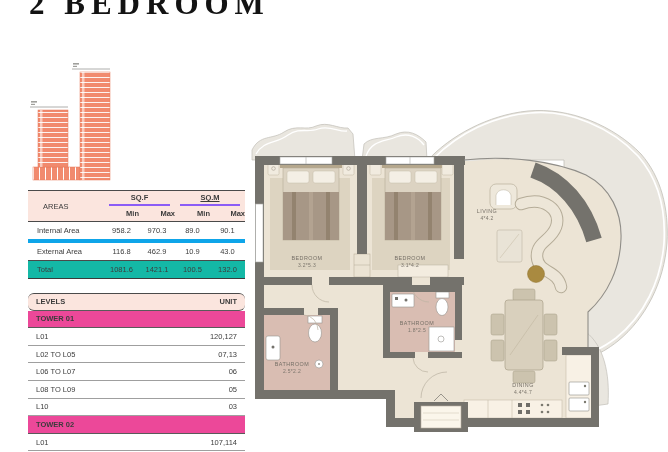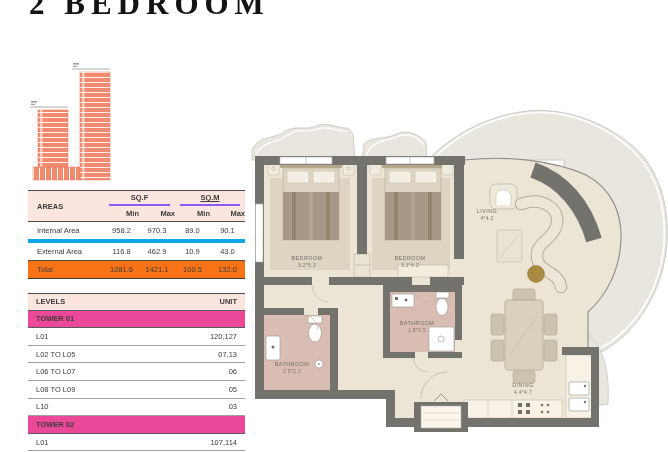--- a/index.html
+++ b/index.html
@@ -16,38 +16,38 @@
   .plan{position:absolute;left:250px;top:100px;}
   svg text{font-family:"Liberation Sans",sans-serif;}
   .rlab{font-size:5.4px;fill:#756f66;letter-spacing:.45px;text-anchor:middle;}
   .rdim{font-size:5px;fill:#7b756c;letter-spacing:.3px;text-anchor:middle;}
 
   
   .areas-table{position:absolute;left:28px;top:190px;width:217px;font-size:7.5px;}
   .at-head{display:grid;grid-template-columns:76px 35px 36px 35px 35px;
     grid-template-rows:15px 15px;background:#fbe5de;
     border-top:1px solid #4a4a4a;border-bottom:1px solid #4a4a4a;}
-  .at-areas{grid-row:1/3;grid-column:1;display:flex;align-items:center;padding-left:9px;font-weight:700;}
+  .at-areas{grid-row:1/3;grid-column:1;display:flex;align-items:center;padding-left:15px;font-weight:400;}
   .at-group{text-align:center;font-weight:700;line-height:14px;border-bottom:2px solid #8b5cf6;margin:0 5px;}
   .at-sqf{grid-row:1;grid-column:2/4;}
   .at-sqm{grid-row:1;grid-column:4/6;text-decoration:underline;}
   .at-sub{grid-row:2;text-align:right;line-height:15px;font-weight:700;}
   .c2{grid-column:2}.c3{grid-column:3}.c4{grid-column:4}.c5{grid-column:5}
   .at-row{display:grid;grid-template-columns:76px 35px 36px 35px 35px;height:17px;
     align-items:center;border-bottom:4px solid #0ea5e9;}
   .at-row .lab{padding-left:9px;}
   .at-row .num{text-align:center;}
   .at-row.nobb{border-bottom:none;}
-  .at-row.total{background:#f97316;border-top:1px solid #4a4a4a;border-bottom:1.4px solid #3a3a3a;}
+  .at-row.total{background:#14b8a6;border-top:1px solid #4a4a4a;border-bottom:1.4px solid #3a3a3a;}
 
   
   .levels-table{position:absolute;left:28px;top:293px;width:217px;font-size:7.5px;}
   .lt-row{height:17.6px;display:flex;align-items:center;justify-content:space-between;
     padding:0 8px;border-bottom:1px solid #9f9f9f;box-sizing:border-box;}
-  .lt-row.head{background:#fbe5de;font-weight:700;border-top:1px solid #4a4a4a;border-bottom:1px solid #5a5a5a;}
+  .lt-row.head{background:#fbe5de;font-weight:700;border-top:1px solid #4a4a4a;border-bottom:1px solid #5a5a5a;border-radius:6px;}
   .lt-row.tower{background:#ec4899;font-weight:700;border-bottom:1px solid #5a5a5a;}
 </style>
 </head>
 <body>
 
 <div class="title">2 BEDROOM</div>
 
 <svg class="tower-fig" width="110" height="130" viewBox="0 0 110 130">
   <defs>
     <pattern id="pf" width="8" height="5" patternUnits="userSpaceOnUse">

